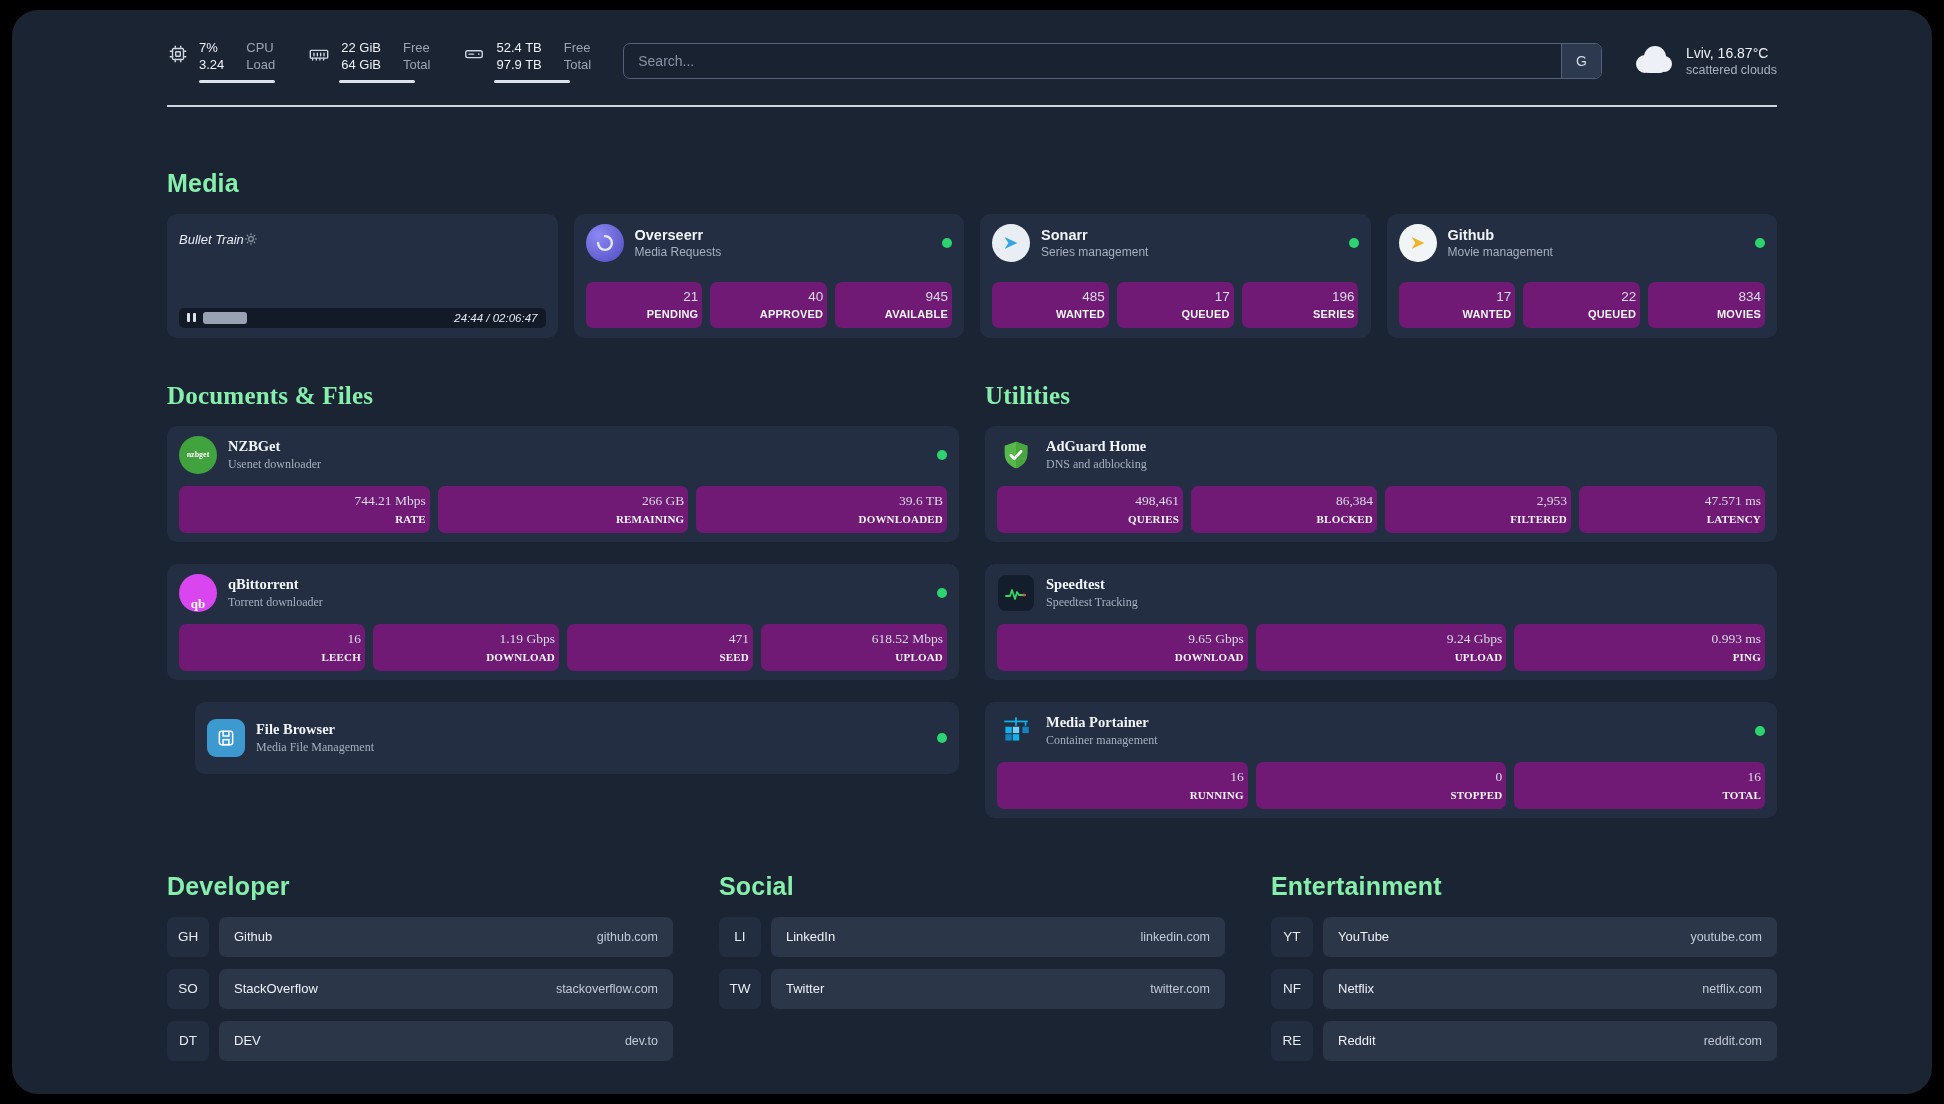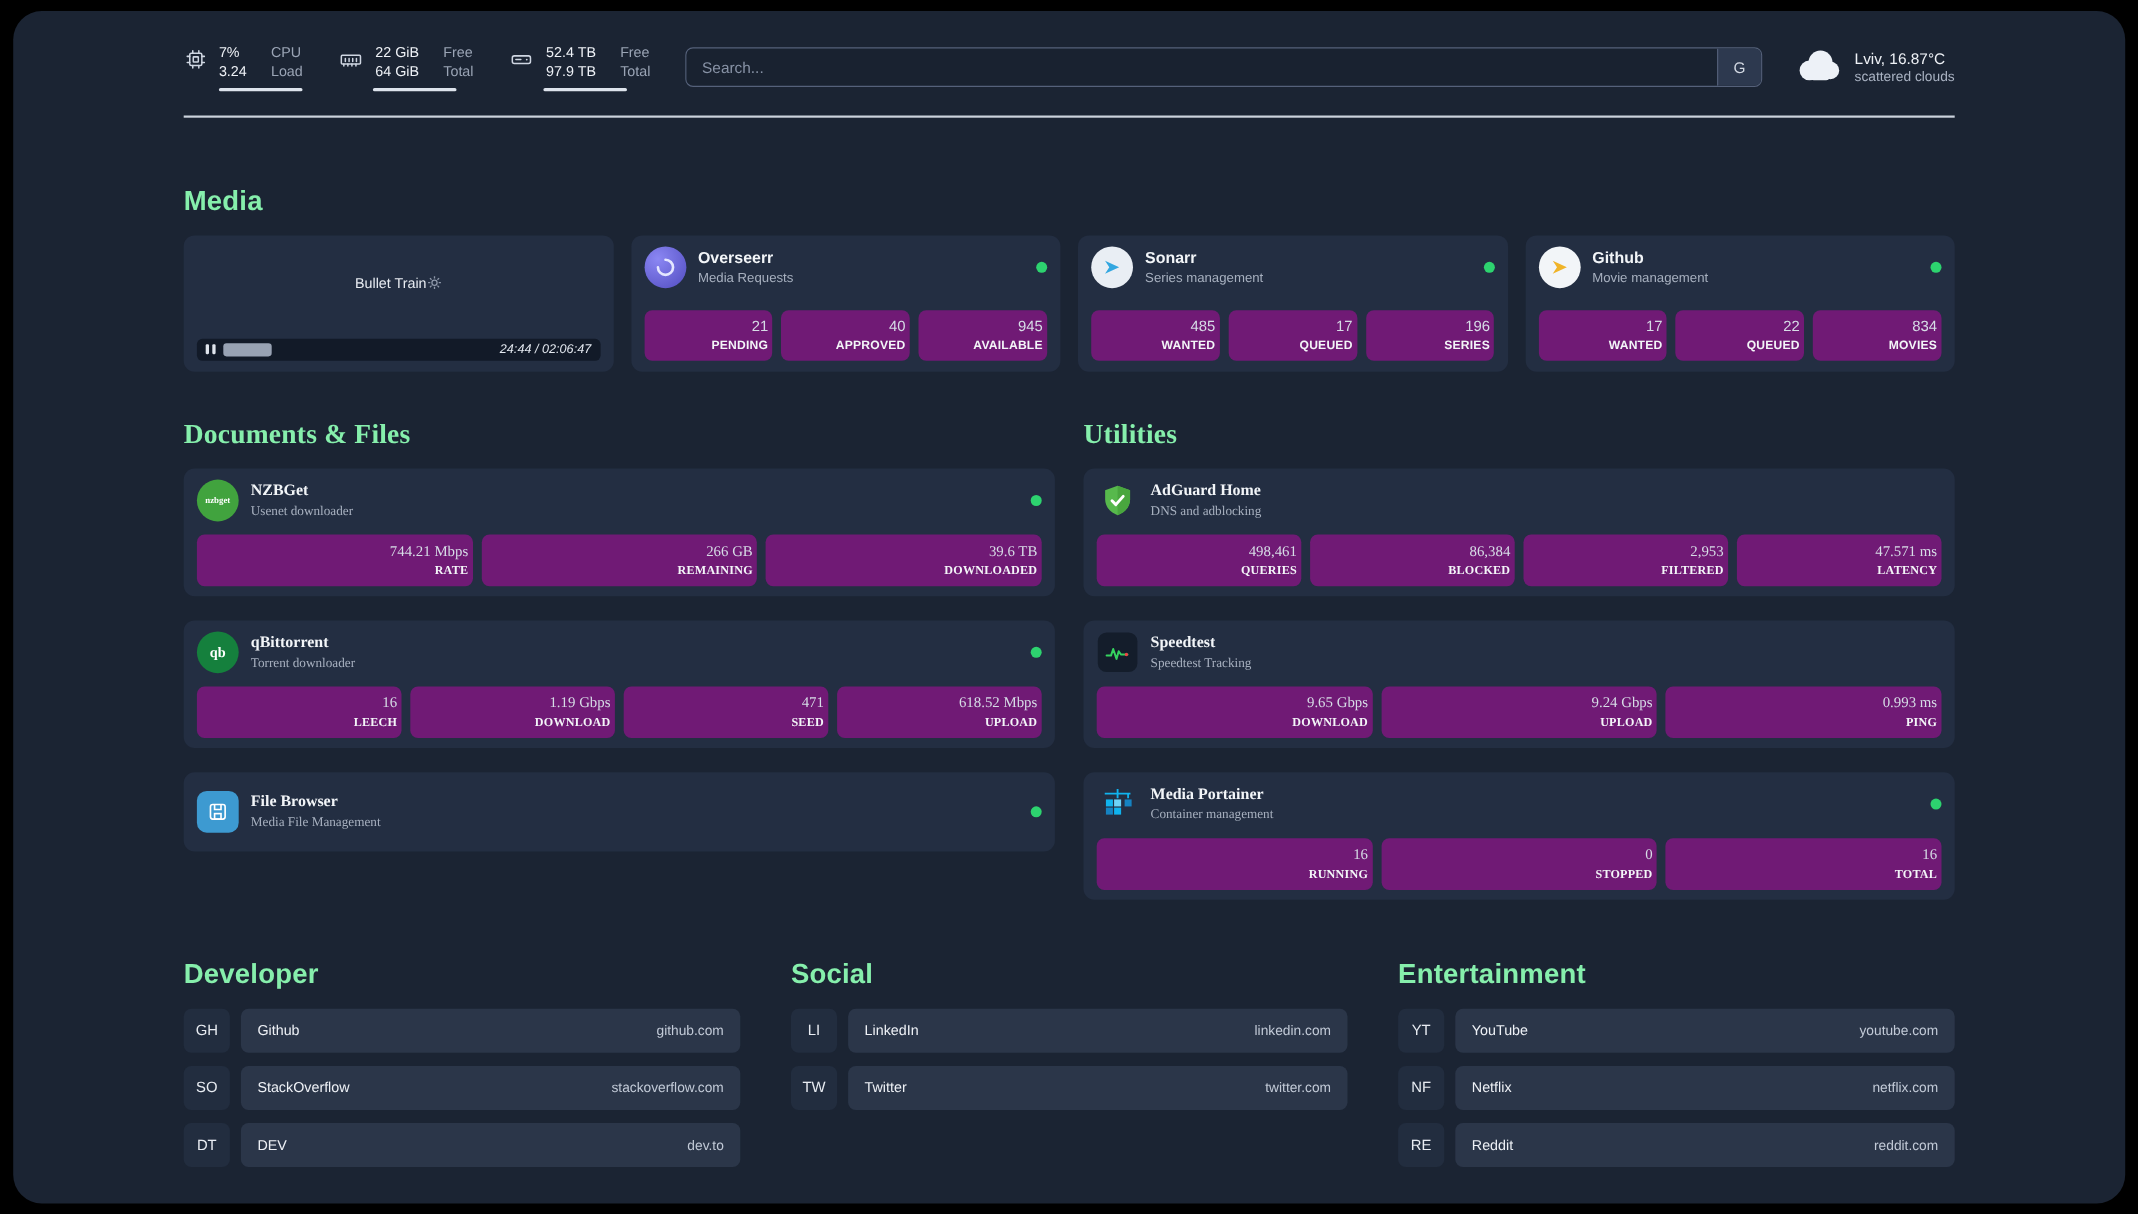--- a/index.html
+++ b/index.html
@@ -31,50 +31,50 @@
   .h-media { margin-top:62px; }
   .media-grid { display:grid; grid-template-columns:repeat(4,1fr); gap:16px; margin-top:16px; }
   .cols { display:grid; grid-template-columns:1fr 1fr; gap:0 26px; margin-top:44px;font-family:Liberation Serif, serif; }
   .col .section-h { margin-bottom:16px; }
   .col-cards { display:flex; flex-direction:column; gap:22px; }
 
   
   .card { background:#232e42; border-radius:10px; padding:10px 12px; }
   .media-card { height:124px; display:flex; flex-direction:column; }
   .stat-card { height:116px; }
-  .short-card { height:72px; display:flex; align-items:center; }
+  .short-card { height:72px; display:flex; align-items:center;margin-left:28px; }
   .short-card .card-head { width:100%; }
   .card-head { display:flex; align-items:center; gap:11px; }
   .app-icon { width:38px; height:38px; border-radius:9px; display:flex; align-items:center; justify-content:center; flex-shrink:0; }
   .app-name { color:#f2f5f8; font-size:14.5px; font-weight:700; }
   .app-sub { color:#a7b0bf; font-size:12px; margin-top:2px; }
   .status-dot { width:10px; height:10px; border-radius:50%; background:#2dd36f; margin-left:auto; flex-shrink:0; }
   .stats { display:flex; gap:8px; margin-top:12px; }
   .media-card .stats { margin-top:auto; }
   .stat { flex:1; background:#701a75; border-radius:7px; padding:7px 4px 8px; text-align:right; }
   .stat-value { color:#d6dce6; font-size:13.5px; }
   .stat-label { color:#f3f5f8; font-size:11px; font-weight:700; margin-top:4px; letter-spacing:.2px; }
 
   
-  .player-title-row { display:flex; align-items:center; justify-content:center; margin-top:26px; }
+  .player-title-row { display:flex; align-items:center; justify-content:flex-start; margin-top:8px;font-style:italic; }
   .player-title { color:#e8ecf2; font-size:13px; }
   .gear { display:flex; cursor:pointer; }
   .player-bar { margin-top:auto; height:20px; background:#121a28; border-radius:5px; display:flex; align-items:center; padding:0 8px; gap:7px;font-style:italic; }
   .pause-icon { display:flex; gap:2.5px; cursor:pointer; }
   .pause-icon span { width:3px; height:9px; background:#dfe4ec; border-radius:1px; }
   .player-progress { width:44px; height:12px; background:#98a2b3; border-radius:3px; }
   .player-time { margin-left:auto; color:#e4e9f0; font-size:11.5px; }
 
   
   .plex { background:#15181e; border-radius:50%; }
   .overseerr { background:radial-gradient(circle at 32% 30%, #8b87f3, #514cc0); border-radius:50%; }
   .sonarr { background:#e9eef4; border-radius:50%; }
   .radarr { background:#f2f5f8; border-radius:50%; }
   .nzbget { background:#41a33e; border-radius:50%; color:#fff; font-size:8px; font-weight:700; }
-  .qbit { background:#15803d; border-radius:50%; color:#fff; font-size:13px; font-weight:700; }
+  .qbit { background:#d946ef; border-radius:50%; color:#fff; font-size:13px; font-weight:700;align-items:flex-end; }
   .fb { background:#3d9ad1; }
   .adguard, .speedicon-wrap, .portainer { background:transparent; }
   .speedtile { width:36px; height:36px; background:#141d2b; border-radius:8px; display:flex; align-items:center; justify-content:center; }
 
   
   .links-grid { display:grid; grid-template-columns:1fr 1fr 1fr; gap:0 46px; margin-top:54px; }
   .links-col .section-h { margin-bottom:16px; }
   .link-row { display:flex; align-items:center; gap:10px; margin-bottom:12px; }
   .abbr { width:42px; height:40px; background:#222d3f; border-radius:7px; display:flex; align-items:center; justify-content:center; color:#e8ecf2; font-size:13.5px; }
   .pill { flex:1; height:40px; background:#2b3649; border-radius:7px; display:flex; align-items:center; justify-content:space-between; padding:0 15px; cursor:pointer; }

